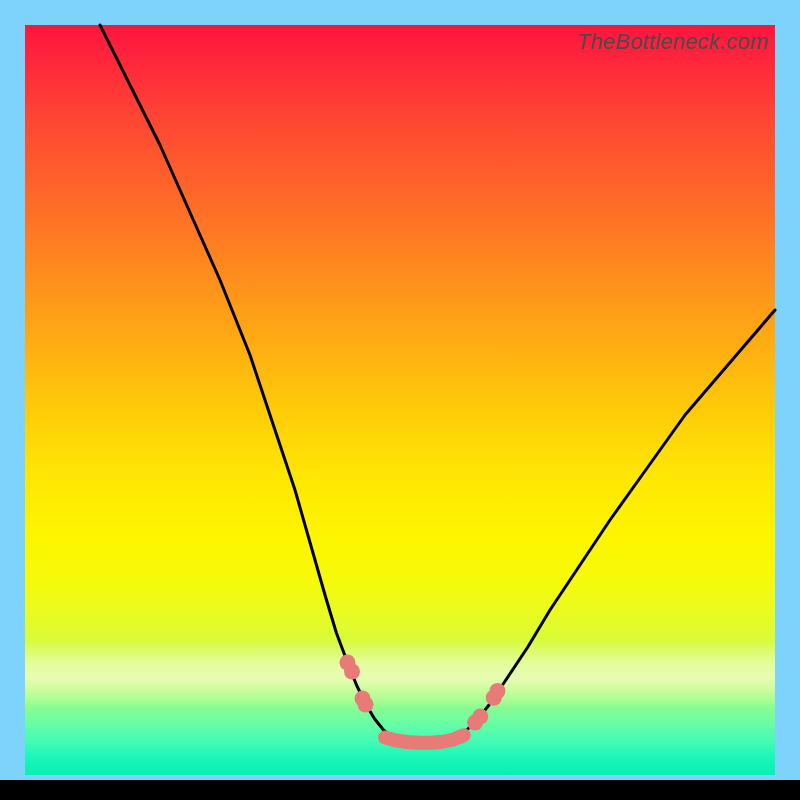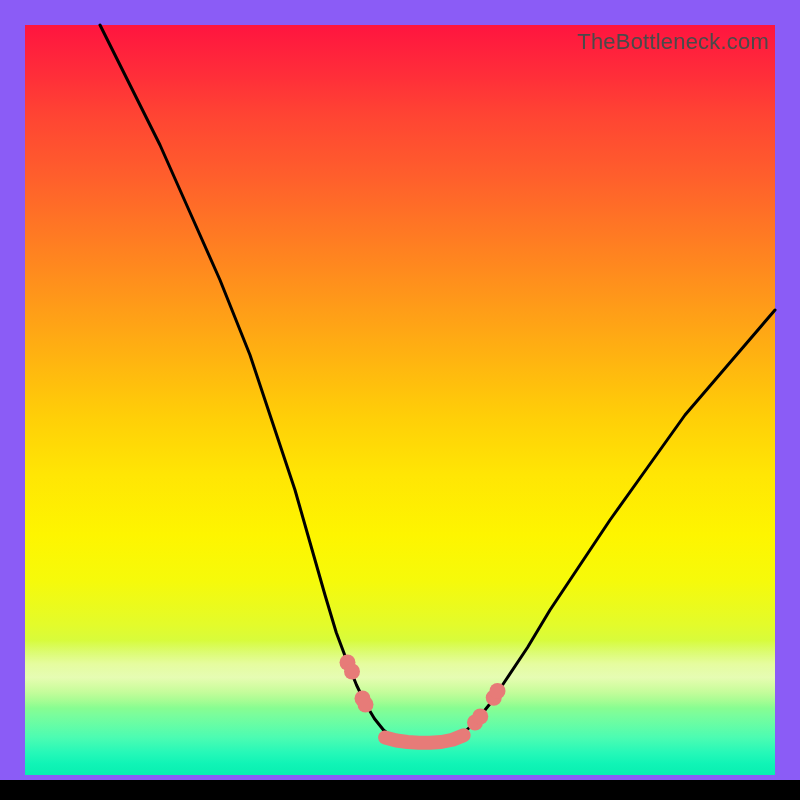--- a/index.html
+++ b/index.html
@@ -8,21 +8,22 @@
     width: 800px;
     height: 800px;
     overflow: hidden;
     background: #000;
     font-family: Arial, Helvetica, sans-serif;
   }
   .frame {
     position: relative;
     width: 800px;
     height: 780px;
-    background: #8b5cf6;
+    background: #7dd3fc;
+    font-style: italic;
   }
   .plot {
     position: absolute;
     left: 25px;
     top: 25px;
     width: 750px;
     height: 750px;
     
     background: linear-gradient(
       to bottom,

